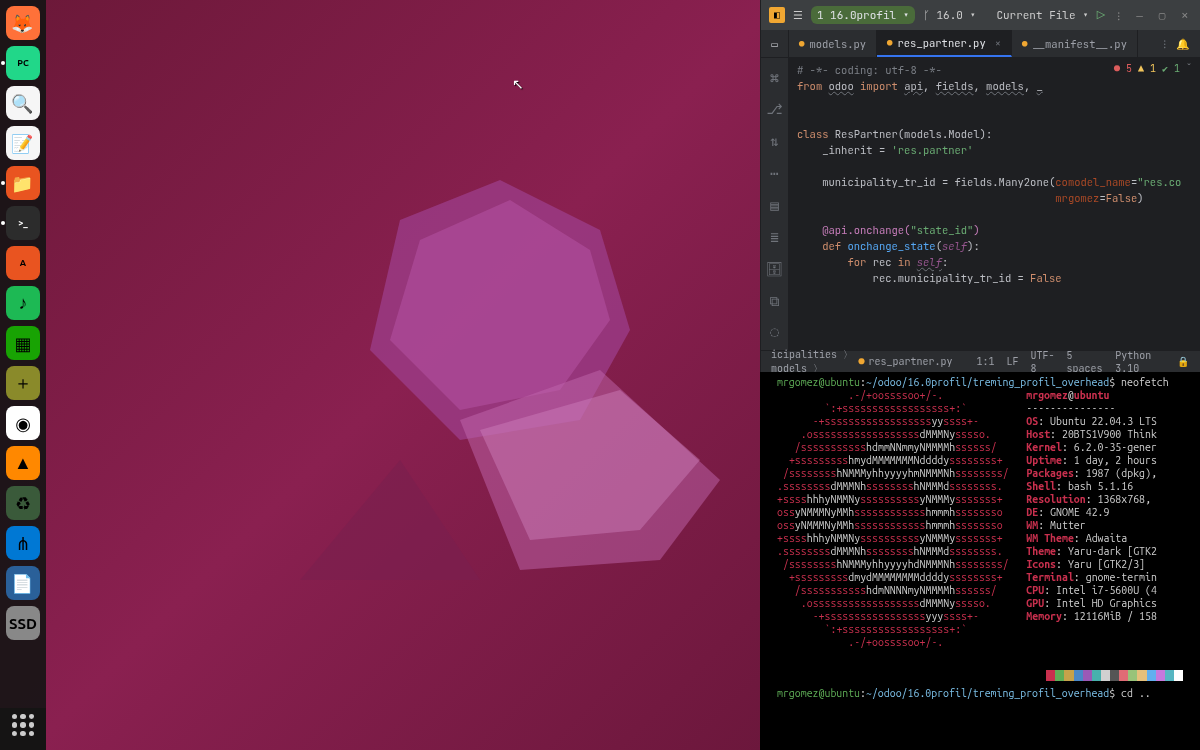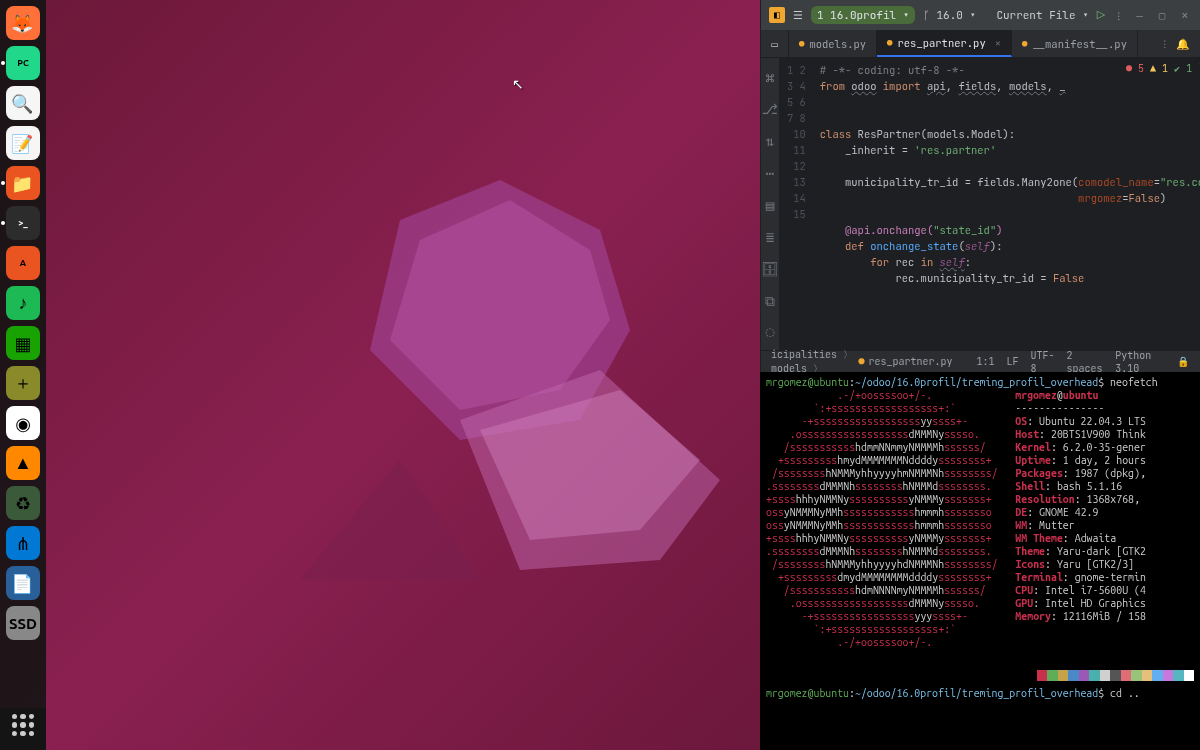--- a/index.html
+++ b/index.html
@@ -123,21 +123,21 @@
   padding:0 10px; gap:12px;
 }
 .pc-status .bc { display:flex; gap:4px; align-items:center;}
 .pc-status .spacer { flex:1;}
 
 
 .terminal {
   position:absolute; right:0; top:372px; width:440px; height:378px;
   background:#000; color:#ccc;
   font-family: "Ubuntu Mono", monospace; font-size:10.6px; line-height:13px;
-  padding:4px 6px; overflow:hidden; white-space:pre;
+  padding:4px 17px; overflow:hidden; white-space:pre;
 }
 .t-g  { color:#5fae57; }
 .t-w  { color:#d0d0d0; }
 .t-lb { color:#7cc0e8; }
 .t-r  { color:#c9304e; font-weight:bold;}
 .t-rr { color:#c9304e; }
 .colorbar { display:flex; height:11px; margin-top:8px;}
 .colorbar span { width:22px; height:11px;}
 
 .cursor-arrow {
@@ -241,35 +241,20 @@
       <span>◌</span>
 
     </div>
     <div class="pc-editor">
       <div class="inspect">
         <span class="err">● <span>5</span></span>
         <span class="wrn">▲ <span>1</span></span>
         <span class="ok">✔ <span>1</span></span>
         <span style="color:#6f737a">ˇ</span>
       </div>
-      <div class="gutter" id="gutter">1
-2
-3
-4
-5
-6
-7
-8
-
-10
-11
-12
-13
-14
-15</div>
       <div class="code" id="code"><span class="c-cm"># -*- coding: utf-8 -*-</span>
 <span class="c-kw">from</span> <span class="c-sq">odoo</span> <span class="c-kw">import</span> <span class="c-sq">api</span>, <span class="c-sq">fields</span>, <span class="c-sq">models</span>, <span class="c-sq">_</span>
 
 
 <span class="c-kw">class</span> <span class="c-id">ResPartner</span><span class="c-op">(models.Model):</span>
     <span class="c-id">_inherit</span> = <span class="c-st">'res.partner'</span>
 
     <span class="c-id">municipality_tr_id = fields.Many2one(</span><span class="c-pr">comodel_name</span><span class="c-op">=</span><span class="c-st">"res.co</span>
                                          <span class="c-pr">mrgomez</span><span class="c-op">=</span><span class="c-bl">False</span>)
 
@@ -280,21 +265,21 @@
 </div>
     </div>
   </div>
 
   <div class="pc-status">
     <span class="bc" id="bc">icipalities 〉 models 〉 <span style="color:#f0a732">● </span>res_partner.py</span>
     <span class="spacer"></span>
     <span>1:1</span>
     <span>LF</span>
     <span>UTF-8</span>
-    <span>2 spaces</span>
+    <span>5 spaces</span>
     <span>Python 3.10</span>
     <span>🔒</span>
   </div>
 </div>
 
 <div class="terminal" id="term"><div><span class="t-g">mrgomez@ubuntu</span><span class="t-w">:</span><span class="t-lb">~/odoo/16.0profil/treming_profil_overhead</span><span class="t-w">$ neofetch</span>
 <span class="t-rr"> </span><span class="t-rr"> </span><span class="t-rr"> </span><span class="t-rr"> </span><span class="t-rr"> </span><span class="t-rr"> </span><span class="t-rr"> </span><span class="t-rr"> </span><span class="t-rr"> </span><span class="t-rr"> </span><span class="t-rr"> </span><span class="t-rr"> </span><span class="t-rr">.</span><span class="t-rr">-</span><span class="t-rr">/</span><span class="t-rr">+</span><span class="t-rr">o</span><span class="t-rr">o</span><span class="t-rr">s</span><span class="t-rr">s</span><span class="t-rr">s</span><span class="t-rr">s</span><span class="t-rr">o</span><span class="t-rr">o</span><span class="t-rr">+</span><span class="t-rr">/</span><span class="t-rr">-</span><span class="t-rr">.</span>              <span class="t-r">mrgomez</span><span class="t-w">@</span><span class="t-r">ubuntu</span>
 <span class="t-rr"> </span><span class="t-rr"> </span><span class="t-rr"> </span><span class="t-rr"> </span><span class="t-rr"> </span><span class="t-rr"> </span><span class="t-rr"> </span><span class="t-rr"> </span><span class="t-rr">`</span><span class="t-rr">:</span><span class="t-rr">+</span><span class="t-rr">s</span><span class="t-rr">s</span><span class="t-rr">s</span><span class="t-rr">s</span><span class="t-rr">s</span><span class="t-rr">s</span><span class="t-rr">s</span><span class="t-rr">s</span><span class="t-rr">s</span><span class="t-rr">s</span><span class="t-rr">s</span><span class="t-rr">s</span><span class="t-rr">s</span><span class="t-rr">s</span><span class="t-rr">s</span><span class="t-rr">s</span><span class="t-rr">s</span><span class="t-rr">s</span><span class="t-rr">+</span><span class="t-rr">:</span><span class="t-rr">`</span>          <span class="t-w">---------------</span>
 <span class="t-rr"> </span><span class="t-rr"> </span><span class="t-rr"> </span><span class="t-rr"> </span><span class="t-rr"> </span><span class="t-rr"> </span><span class="t-rr">-</span><span class="t-rr">+</span><span class="t-rr">s</span><span class="t-rr">s</span><span class="t-rr">s</span><span class="t-rr">s</span><span class="t-rr">s</span><span class="t-rr">s</span><span class="t-rr">s</span><span class="t-rr">s</span><span class="t-rr">s</span><span class="t-rr">s</span><span class="t-rr">s</span><span class="t-rr">s</span><span class="t-rr">s</span><span class="t-rr">s</span><span class="t-rr">s</span><span class="t-rr">s</span><span class="t-rr">s</span><span class="t-rr">s</span><span class="t-w">y</span><span class="t-w">y</span><span class="t-rr">s</span><span class="t-rr">s</span><span class="t-rr">s</span><span class="t-rr">s</span><span class="t-rr">+</span><span class="t-rr">-</span>        <span class="t-r">OS</span><span class="t-w">: Ubuntu 22.04.3 LTS</span>
 <span class="t-rr"> </span><span class="t-rr"> </span><span class="t-rr"> </span><span class="t-rr"> </span><span class="t-rr">.</span><span class="t-rr">o</span><span class="t-rr">s</span><span class="t-rr">s</span><span class="t-rr">s</span><span class="t-rr">s</span><span class="t-rr">s</span><span class="t-rr">s</span><span class="t-rr">s</span><span class="t-rr">s</span><span class="t-rr">s</span><span class="t-rr">s</span><span class="t-rr">s</span><span class="t-rr">s</span><span class="t-rr">s</span><span class="t-rr">s</span><span class="t-rr">s</span><span class="t-rr">s</span><span class="t-rr">s</span><span class="t-rr">s</span><span class="t-w">d</span><span class="t-w">M</span><span class="t-w">M</span><span class="t-w">M</span><span class="t-w">N</span><span class="t-w">y</span><span class="t-rr">s</span><span class="t-rr">s</span><span class="t-rr">s</span><span class="t-rr">s</span><span class="t-rr">o</span><span class="t-rr">.</span>      <span class="t-r">Host</span><span class="t-w">: 20BTS1V900 Think</span>

